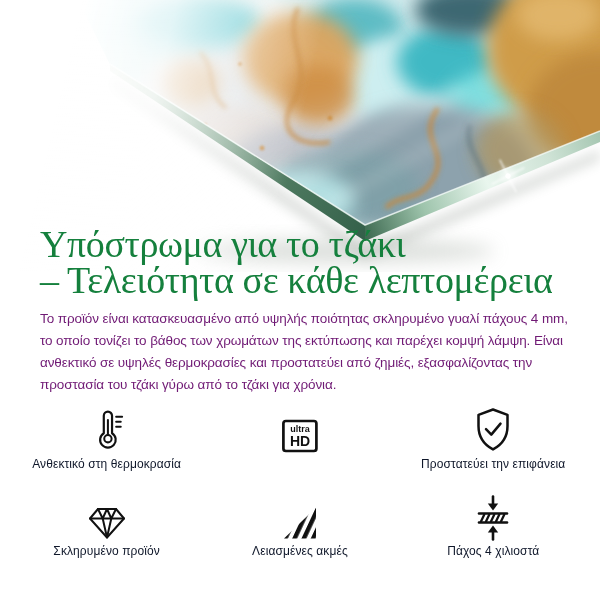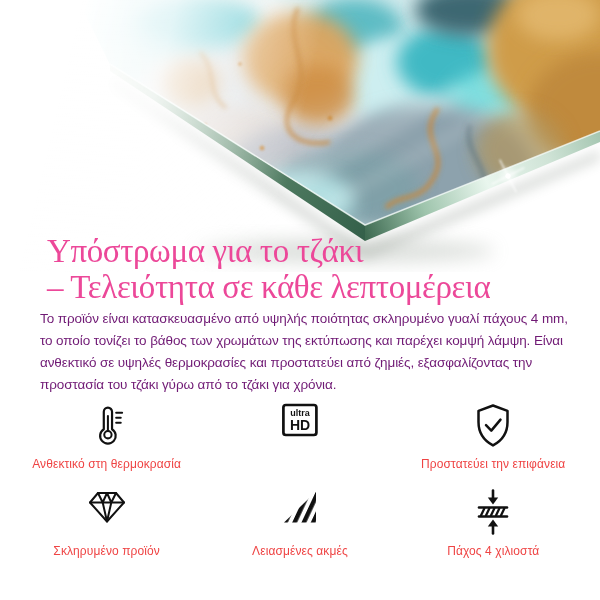--- a/index.html
+++ b/index.html
@@ -5,37 +5,37 @@
   html,body{margin:0;padding:0}
   body{
     width:600px;height:600px;position:relative;overflow:hidden;
     background:#ffffff;
     font-family:"Liberation Sans",sans-serif;
     -webkit-font-smoothing:antialiased;
   }
   .stage{position:absolute;inset:0}
   .hero{position:absolute;top:0;left:0;margin:0;width:600px;height:272px}
   .title{
-    position:absolute;left:40px;top:226px;margin:7px;
+    position:absolute;left:40px;top:226px;margin:0;
     font-family:"Liberation Serif","DejaVu Serif",serif;
-    font-weight:400;font-size:33px;line-height:36px;letter-spacing:-0.4px;
-    color:#ec4899;
+    font-weight:400;font-size:38px;line-height:36px;letter-spacing:-0.4px;
+    color:#15803d;
   }
   .title .tline{display:block}
   .desc{
     position:absolute;left:40px;top:308px;width:560px;
     color:#701a75;font-size:13.5px;line-height:22px;letter-spacing:-0.1px;
   }
   .dline{display:block;white-space:nowrap}
   .features{position:absolute;left:10px;top:402px;width:580px}
   .frow{display:flex}
   .frow + .frow{margin-top:17px}
   .feat{width:193.3px;display:flex;flex-direction:column;align-items:center}
-  .feat .iconbox{height:52px;display:flex;align-items:flex-start;justify-content:center}
-  .feat .flabel{margin-top:3px;font-size:12px;line-height:15px;color:#ef4444;letter-spacing:0.1px;text-align:center}
+  .feat .iconbox{height:52px;display:flex;align-items:flex-end;justify-content:center}
+  .feat .flabel{margin-top:3px;font-size:12px;line-height:15px;color:#0f172a;letter-spacing:0.1px;text-align:center}
   svg text{font-family:"Liberation Sans",sans-serif}
   .badge-small{font-size:9px;font-weight:700;text-anchor:middle;fill:#111}
   .badge-big{font-size:14px;font-weight:700;text-anchor:middle;fill:#111}
 </style>
 </head>
 <body>
 
 <div class="stage">
 
   <figure class="hero">

